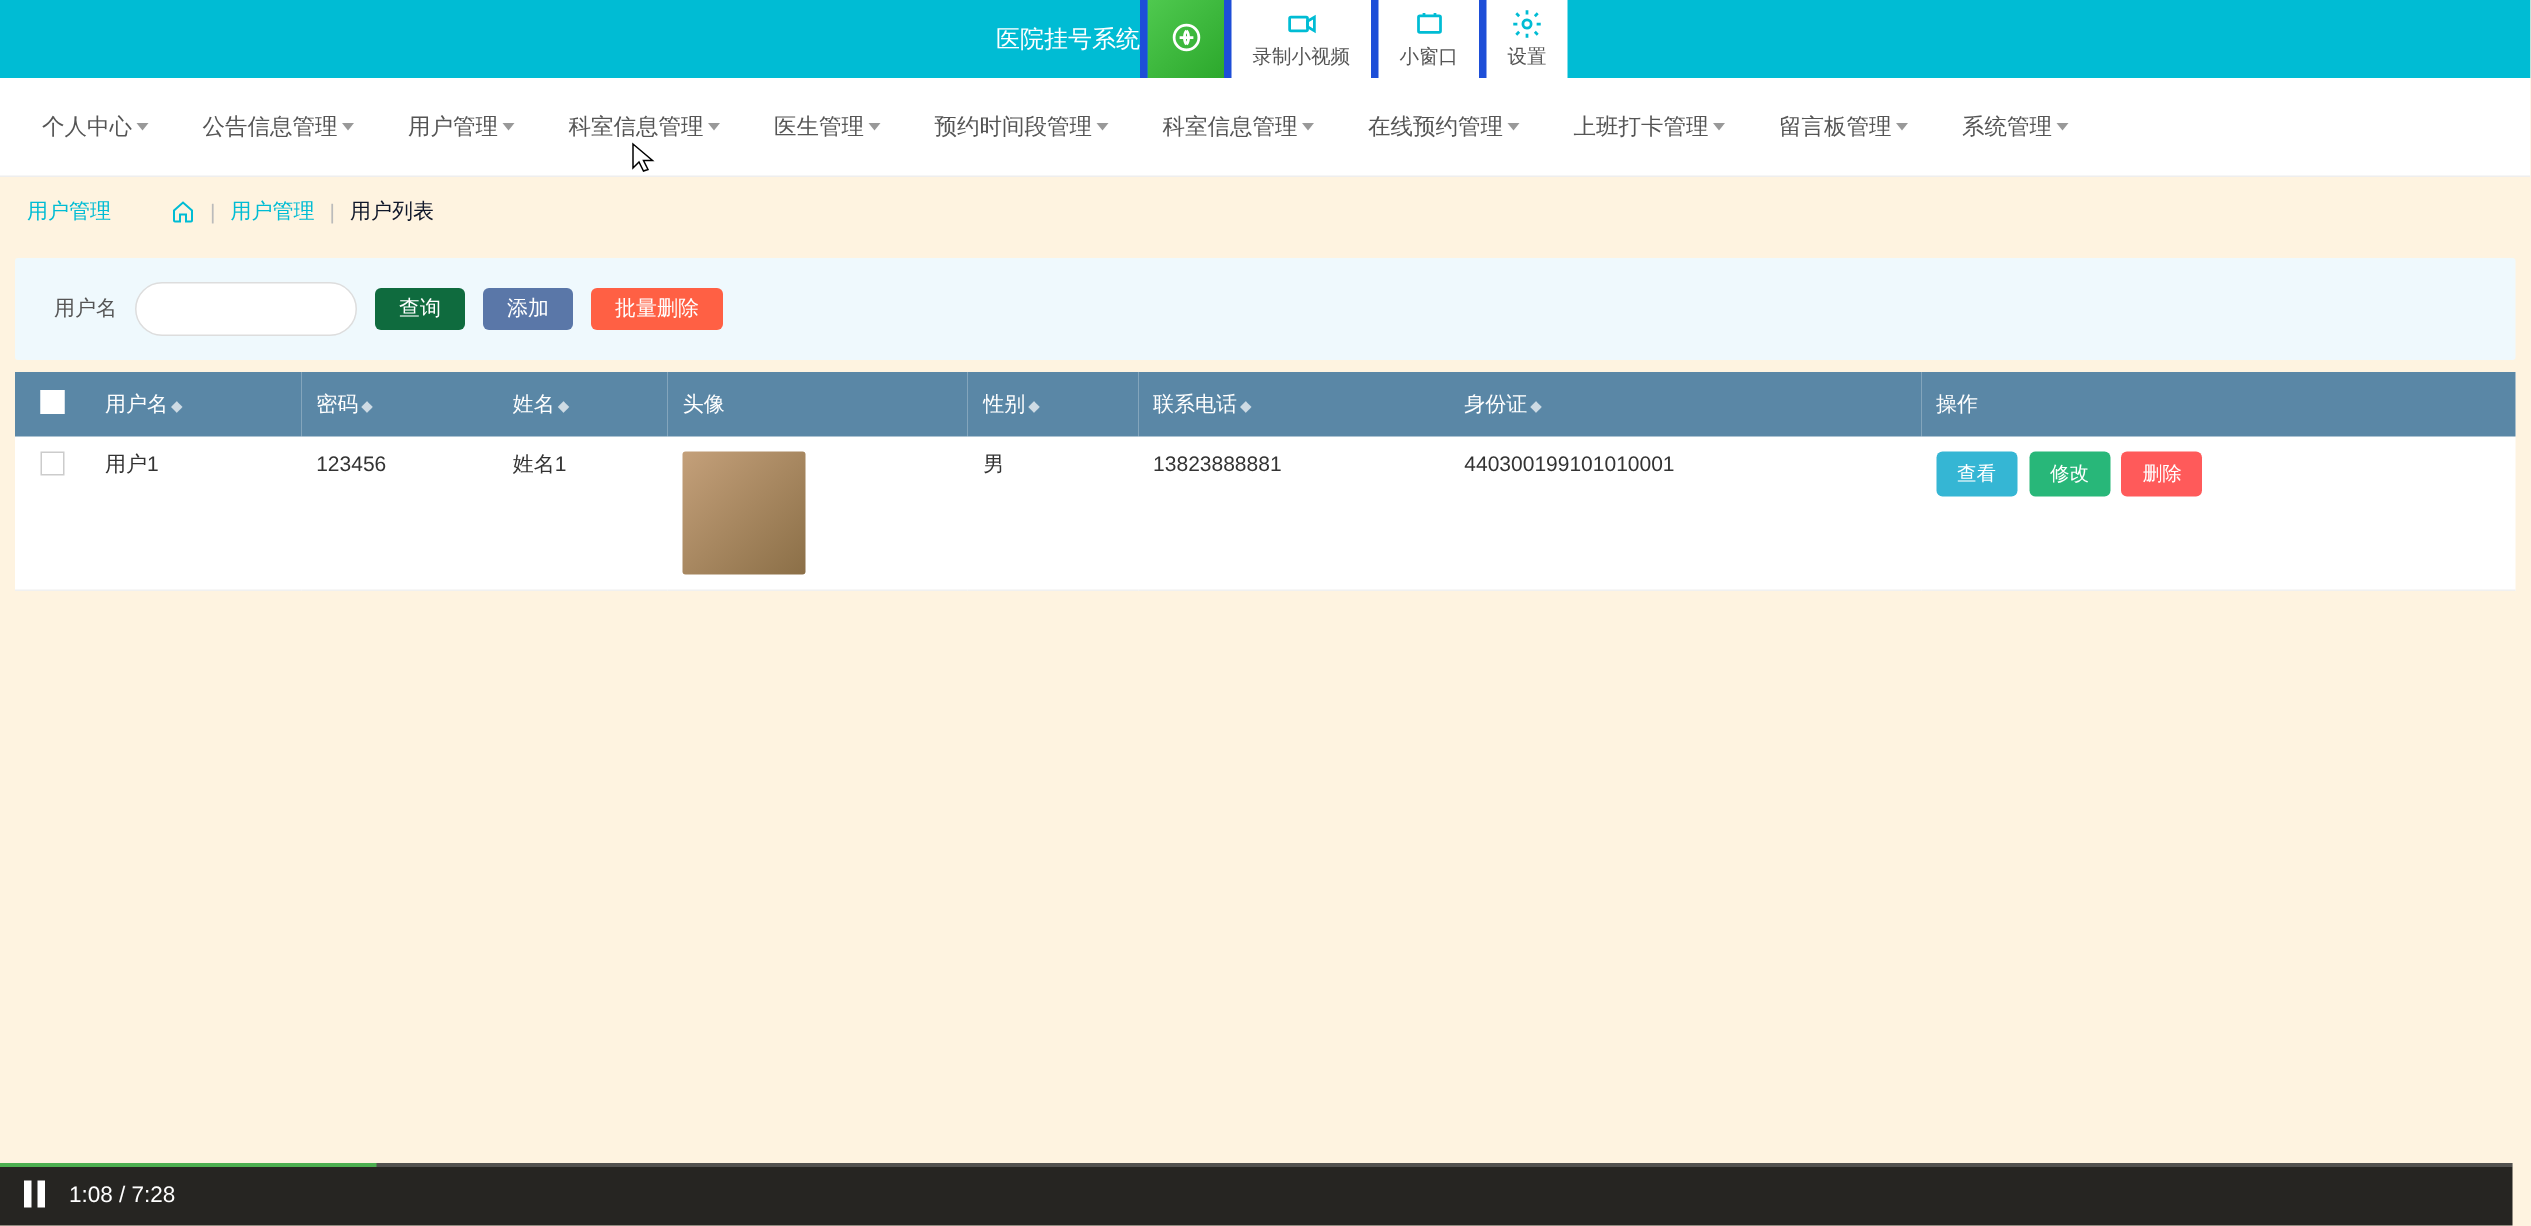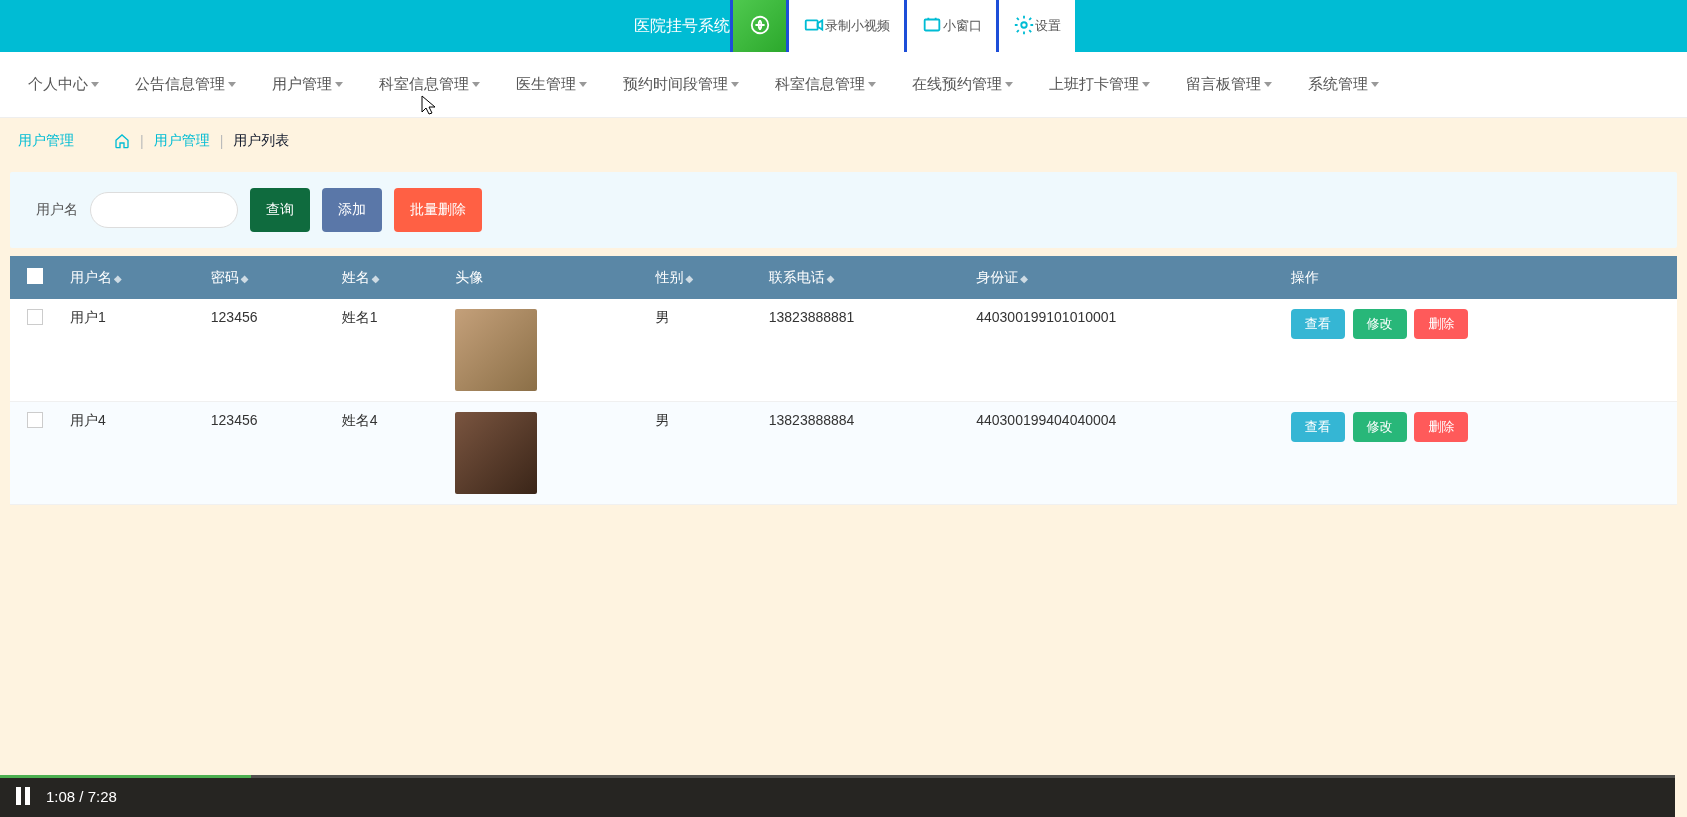--- a/index.html
+++ b/index.html
@@ -1,36 +1,36 @@
 <!DOCTYPE html>
 <html><head>
 <meta charset="utf-8">
 <style>
 *{margin:0;padding:0;box-sizing:border-box;font-family:"Microsoft YaHei",Arial,sans-serif}
 body{background:#fef3e0;overflow:hidden}
 .header{background:#00bcd4;height:52px;display:flex;align-items:center;justify-content:center;color:#fff}
 .header-title{padding-left:22px;font-size:16px}
 .header-tools{display:flex;height:52px}
-.tool{background:#fff;display:flex;flex-direction:row;align-items:center;justify-content:center;padding:4px 14px;border-left:3px solid #1d4ed8;cursor:pointer;font-size:13px;color:#555}
+.tool{background:#fff;display:flex;flex-direction:column;align-items:center;justify-content:center;padding:4px 14px;border-left:5px solid #1d4ed8;cursor:pointer;font-size:13px;color:#555}
 .tool.green{background:linear-gradient(135deg,#4fc94f,#2ca82c);color:#fff;width:56px}
 .tool svg{width:22px;height:22px;margin-bottom:2px}
 .tool.record svg{stroke:#00bcd4}
 .nav{background:#fff;height:66px;display:flex;align-items:center;padding:0 10px;border-bottom:1px solid #eee;gap:0}
 .nav-item{padding:0 18px;font-size:15px;color:#555;cursor:pointer;display:flex;align-items:center;gap:3px}
 .caret{width:0;height:0;border-left:4px solid transparent;border-right:4px solid transparent;border-top:5px solid #999}
 .bc{padding:14px 18px;display:flex;align-items:center;gap:10px;font-size:14px}
 .bc-left{color:#00bcd4}
 .bc-home{color:#00bcd4;display:flex;align-items:center}
 .bc-sep{color:#bbb}
 .bc-um{color:#00bcd4}
 .bc-ul{color:#0f172a}
 .panel{margin:8px 10px;background:#eff9fd;padding:16px;display:flex;align-items:center;gap:12px;border-radius:2px}
 .panel label{font-size:14px;color:#555;margin-left:10px}
 .panel input{height:36px;width:148px;border:1px solid #ddd;border-radius:18px;padding:0 14px;font-size:13px;outline:none}
-.btn{height:44px;padding:0 16px;border:none;border-radius:4px;color:#fff;font-size:14px;cursor:pointer}
+.btn{height:28px;padding:0 16px;border:none;border-radius:4px;color:#fff;font-size:14px;cursor:pointer}
 .btn-search{background:#0f6b3e}
 .btn-add{background:#5a77a8}
 .btn-del{background:#ff6044}
 .tbl{margin:0 10px;width:calc(100% - 20px);border-collapse:collapse;background:#fff}
 .tbl thead{background:#5a87a6;color:#fff}
 .tbl th{text-align:left;padding:12px 10px;font-size:14px;font-weight:normal}
 .tbl th:first-child,.tbl td:first-child{width:50px;text-align:center}
 .tbl td{padding:10px;font-size:14px;color:#333;border-bottom:1px solid #f0f0f0;vertical-align:top}
 .tbl tbody tr:nth-child(even){background:#f8fcff}
 .chk{width:16px;height:16px;background:#fff;border:1px solid #ccc;display:inline-block}
@@ -185,37 +185,20 @@
         </td>
     <td>男</td>
     <td>13823888881</td>
     <td>440300199101010001</td>
     <td>
       <button class="actbtn act-view">查看</button>
       <button class="actbtn act-edit">修改</button>
       <button class="actbtn act-del">删除</button>
     </td>
       </tr>
-      <tr>
-    <td><span class="chk"></span></td>
-    <td>用户4</td>
-    <td>123456</td>
-    <td>姓名4</td>
-    <td>
-          <div class="avatar a4"></div>
-        </td>
-    <td>男</td>
-    <td>13823888884</td>
-    <td>440300199404040004</td>
-    <td>
-      <button class="actbtn act-view">查看</button>
-      <button class="actbtn act-edit">修改</button>
-      <button class="actbtn act-del">删除</button>
-    </td>
-      </tr>
     </tbody>
 </table>
 
 <svg class="cursor" width="18" height="22" viewBox="0 0 18 22">
     <path d="M3 2l0 16 4-4 3 6 3-1-3-6 6 0z" fill="#fff" stroke="#000" stroke-width="1"></path>
   </svg>
 
 <div class="player">
   <div class="prog">
       <div class="prog-fill"></div>

